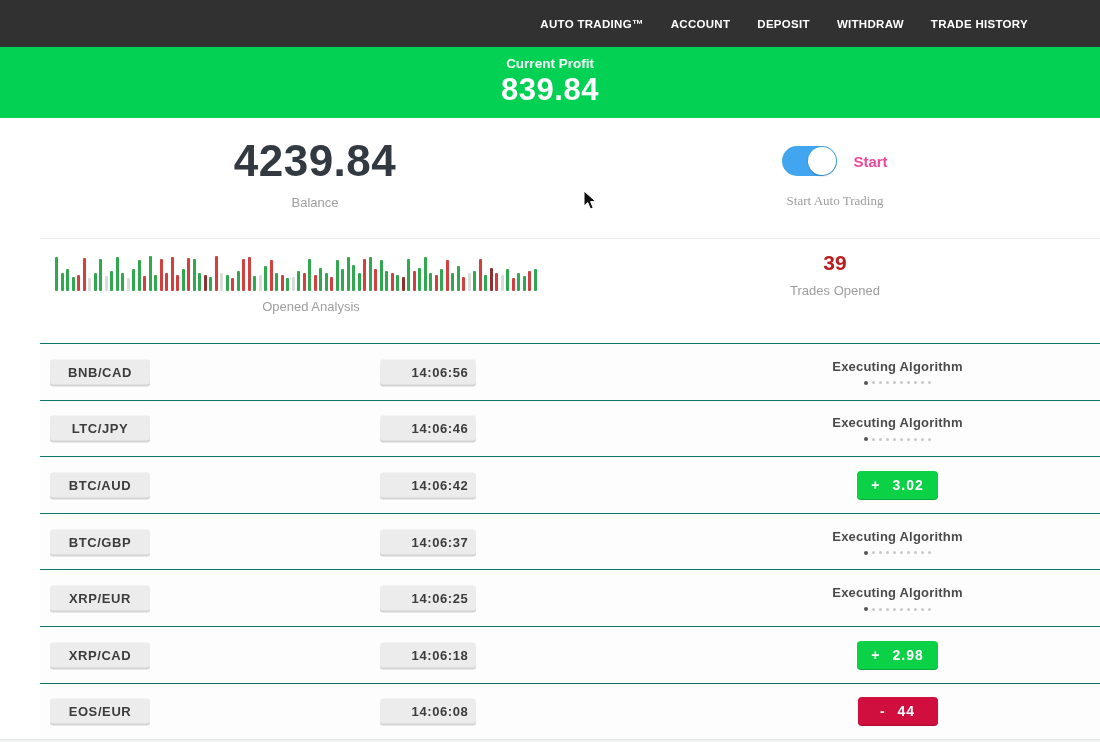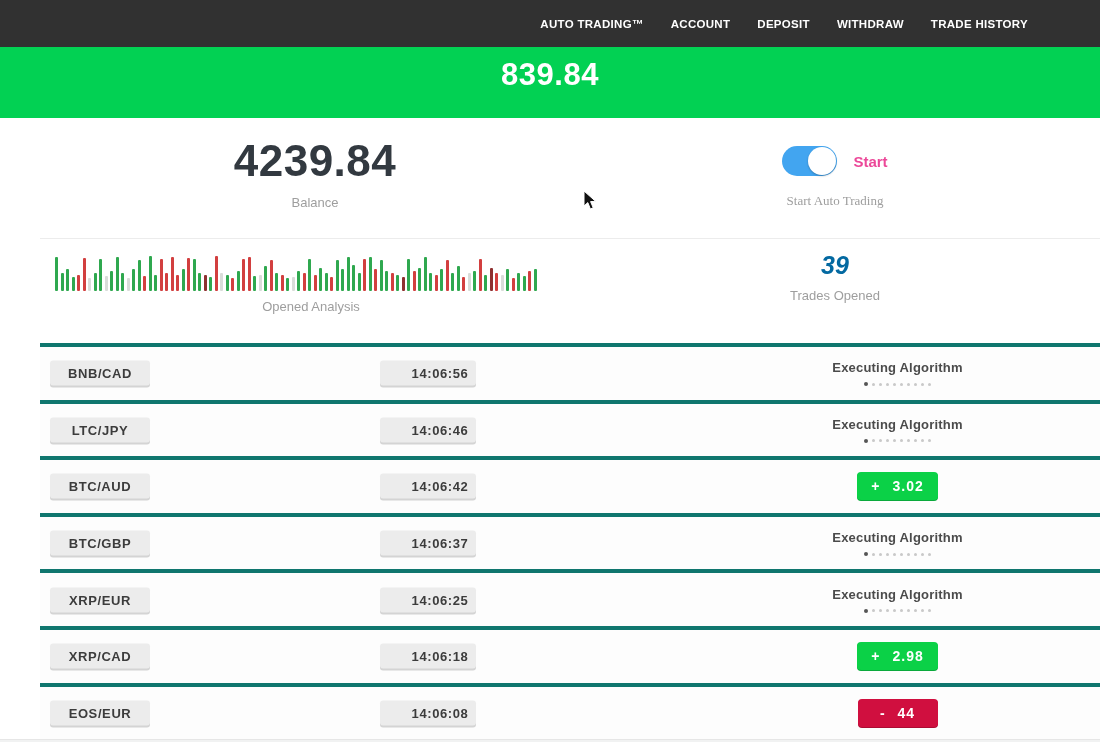--- a/index.html
+++ b/index.html
@@ -37,26 +37,26 @@
 
   .divider{border-top:1px solid var(--divider);margin-left:40px;}
 
   
   .section2{position:relative;height:104px;background:#fff;}
   .chart-block{position:absolute;left:55px;top:14px;width:512px;text-align:center;}
   .bars{display:flex;align-items:flex-end;gap:2.5px;height:38px;}
   .bars span{flex:0 0 3px;border-radius:1px;}
   .chart-block .muted-label{margin-top:8px;}
   .trades-open-block{position:absolute;left:700px;top:12px;width:270px;text-align:center;}
-  .trades-open-value{font-size:25px;font-weight:bold;color:#0369a1;font-style:italic;}
+  .trades-open-value{font-size:21px;font-weight:bold;color:#b91c1c;}
   .trades-open-block .muted-label{margin-top:8px;}
 
   
   .trades{background:#fff;}
-  .trade-row{height:56.6px;margin-left:40px;border-top:4px solid #0f766e;position:relative;background:#fdfdfd;}
+  .trade-row{height:56.6px;margin-left:40px;border-top:1px solid #0f766e;position:relative;background:#fdfdfd;}
   .chip{position:absolute;top:50%;transform:translateY(-50%);background:#ececec;border-radius:3px;box-shadow:0 2px 0 #d4d4d4;color:#3c3c3c;font-size:13px;font-weight:bold;letter-spacing:.6px;text-align:center;padding:5px 0;}
   .chip.pair{left:10px;width:100px;}
   .chip.time{left:340px;width:96px;padding-left:24px;}
   .status{position:absolute;left:750px;width:215px;top:0;height:100%;display:flex;flex-direction:column;align-items:center;justify-content:center;}
   .exec-label{font-size:13px;font-weight:bold;color:#4b4b4b;letter-spacing:.2px;}
   .dots{margin-top:7px;display:flex;gap:4px;align-items:center;}
   .dots i{width:3px;height:3px;border-radius:50%;background:#c9c9c9;display:block;}
   .dots i.on{background:#555;width:4px;height:4px;}
   .result-badge{min-width:80px;text-align:center;border-radius:4px;color:#fff;font-size:14px;font-weight:bold;padding:6px 14px;letter-spacing:1px;display:inline-flex;justify-content:center;gap:12px;}
   .result-badge.green{background:var(--badge-green);box-shadow:0 1px 0 #0aa93c;}
@@ -72,20 +72,21 @@
 
 <div class="nav">
   <span class="nav-item">AUTO TRADING™</span>
   <span class="nav-item">ACCOUNT</span>
   <span class="nav-item">DEPOSIT</span>
   <span class="nav-item">WITHDRAW</span>
   <span class="nav-item">TRADE HISTORY</span>
 </div>
 
 <div class="banner">
+  <div class="banner-label">Current Profit</div>
   <div class="banner-value">839.84</div>
 </div>
 
 <div class="section1">
   <div class="balance-block">
     <div class="balance-value">4239.84</div>
     <div class="muted-label">Balance</div>
   </div>
   <div class="toggle-block">
     <div class="toggle-row">

